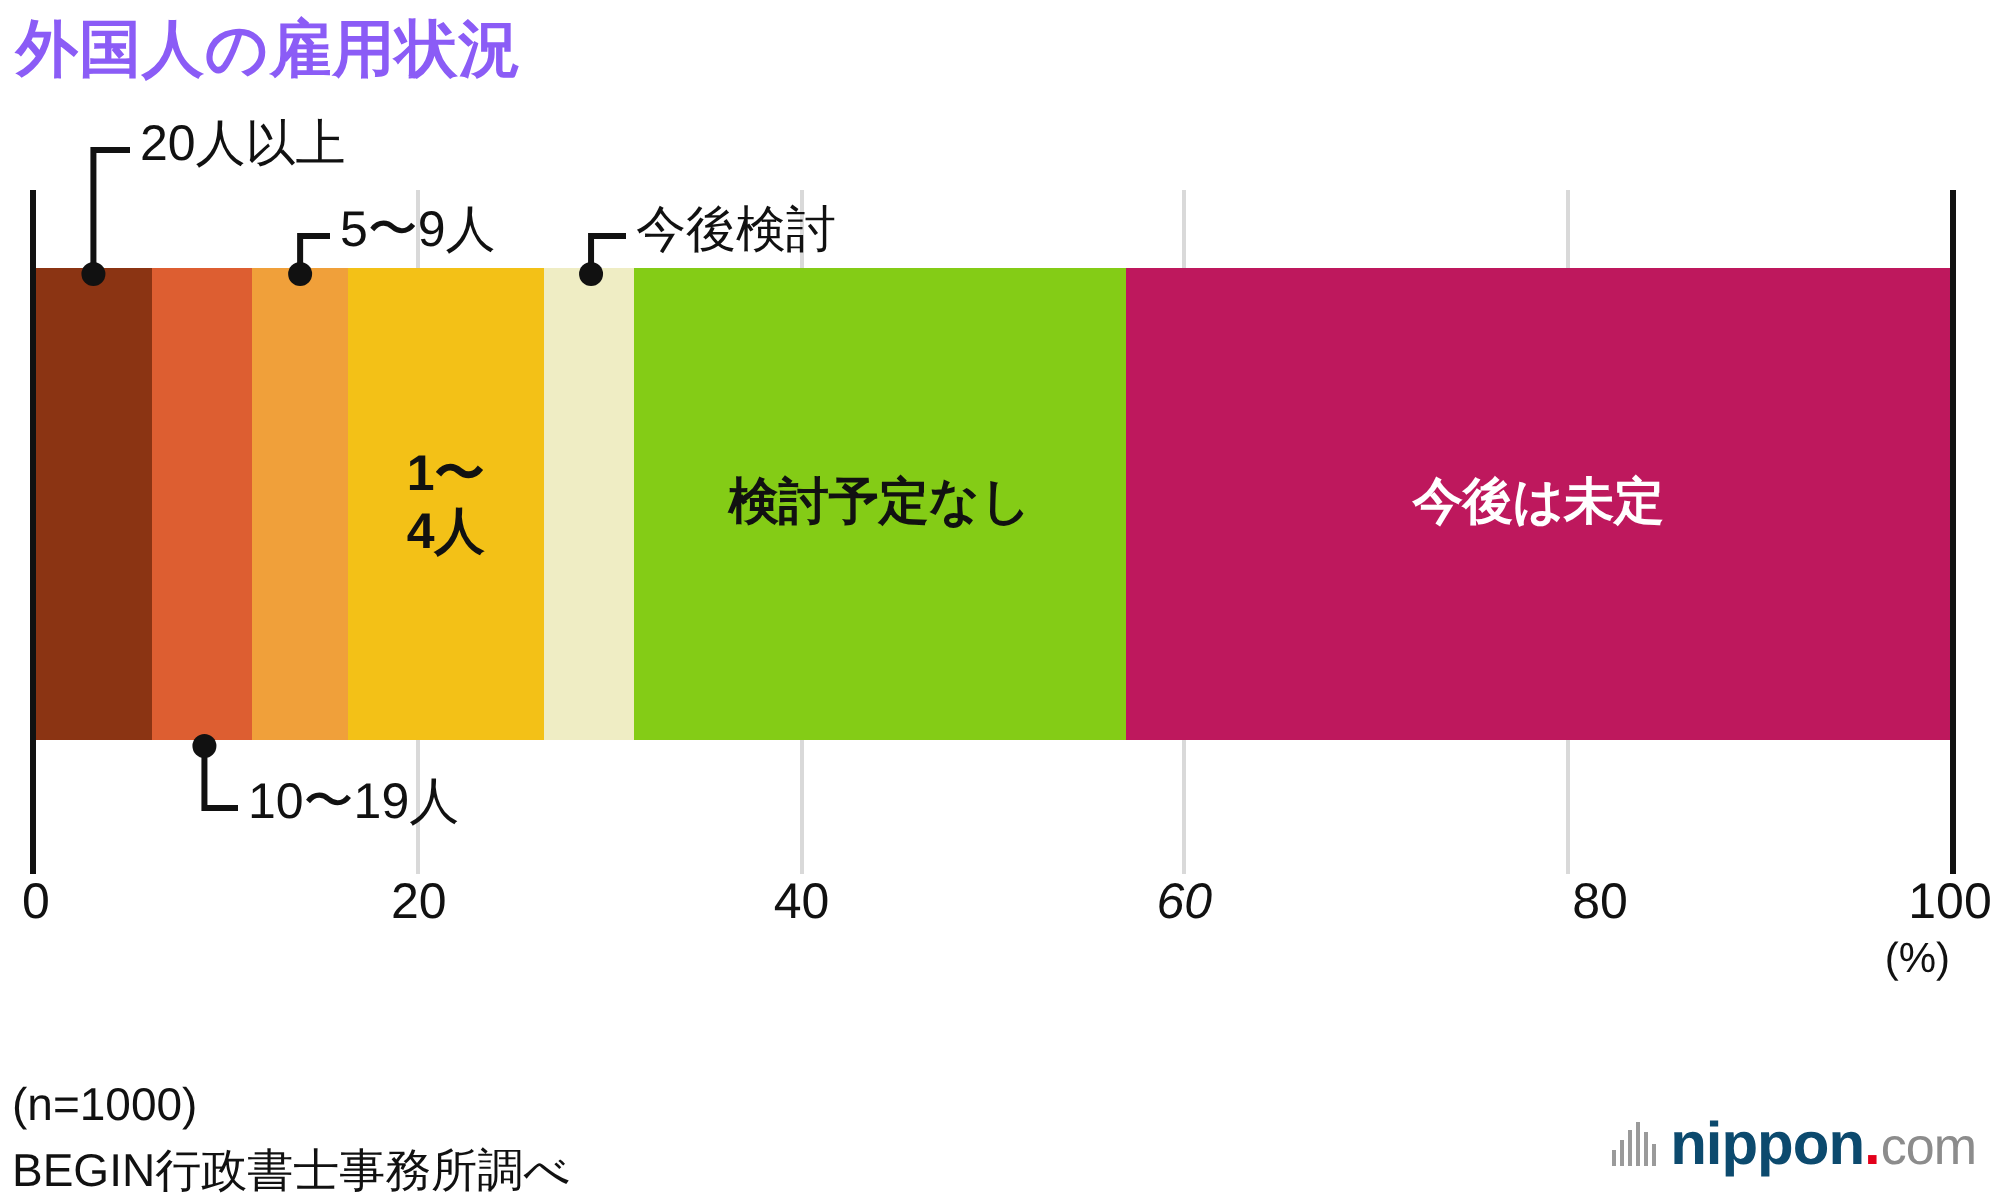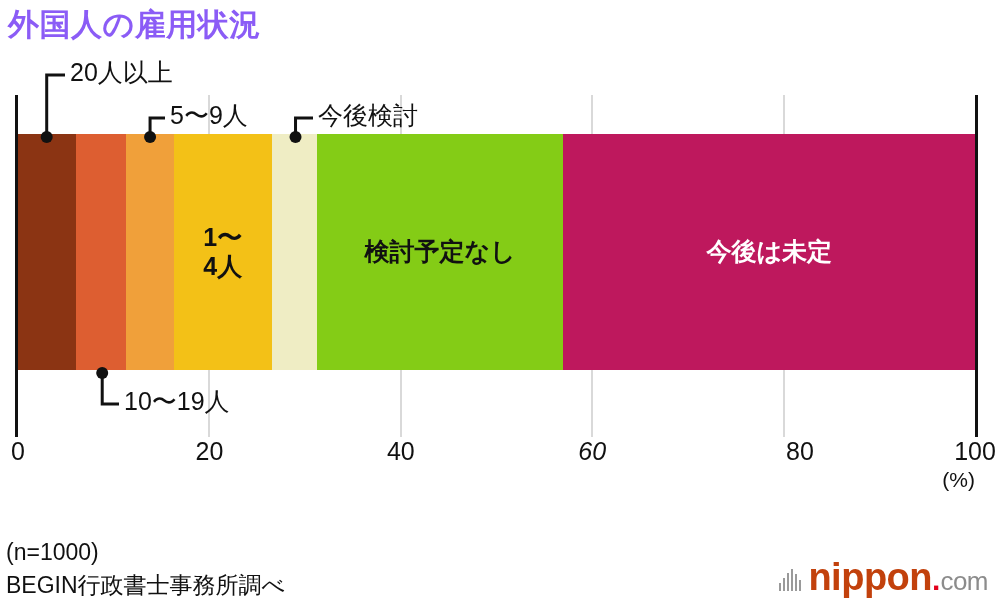--- a/index.html
+++ b/index.html
@@ -160,23 +160,23 @@
     position: relative;
     top: 1px;
   }
   .logo-mark i {
     display: inline-block;
     width: 2px;
     margin-right: 2px;
     background: #9a9a9a;
   }
   .logo-nippon {
-    font-size: 38px;
-    font-weight: bold;
-    color: #c2410c;
+    font-size: 30px;
+    font-weight: bold;
+    color: #0c4a6e;
     letter-spacing: -0.5px;
   }
   .logo-dot {
     font-size: 30px;
     font-weight: bold;
     color: #e3001b;
   }
   .logo-com {
     font-size: 26px;
     font-weight: normal;

